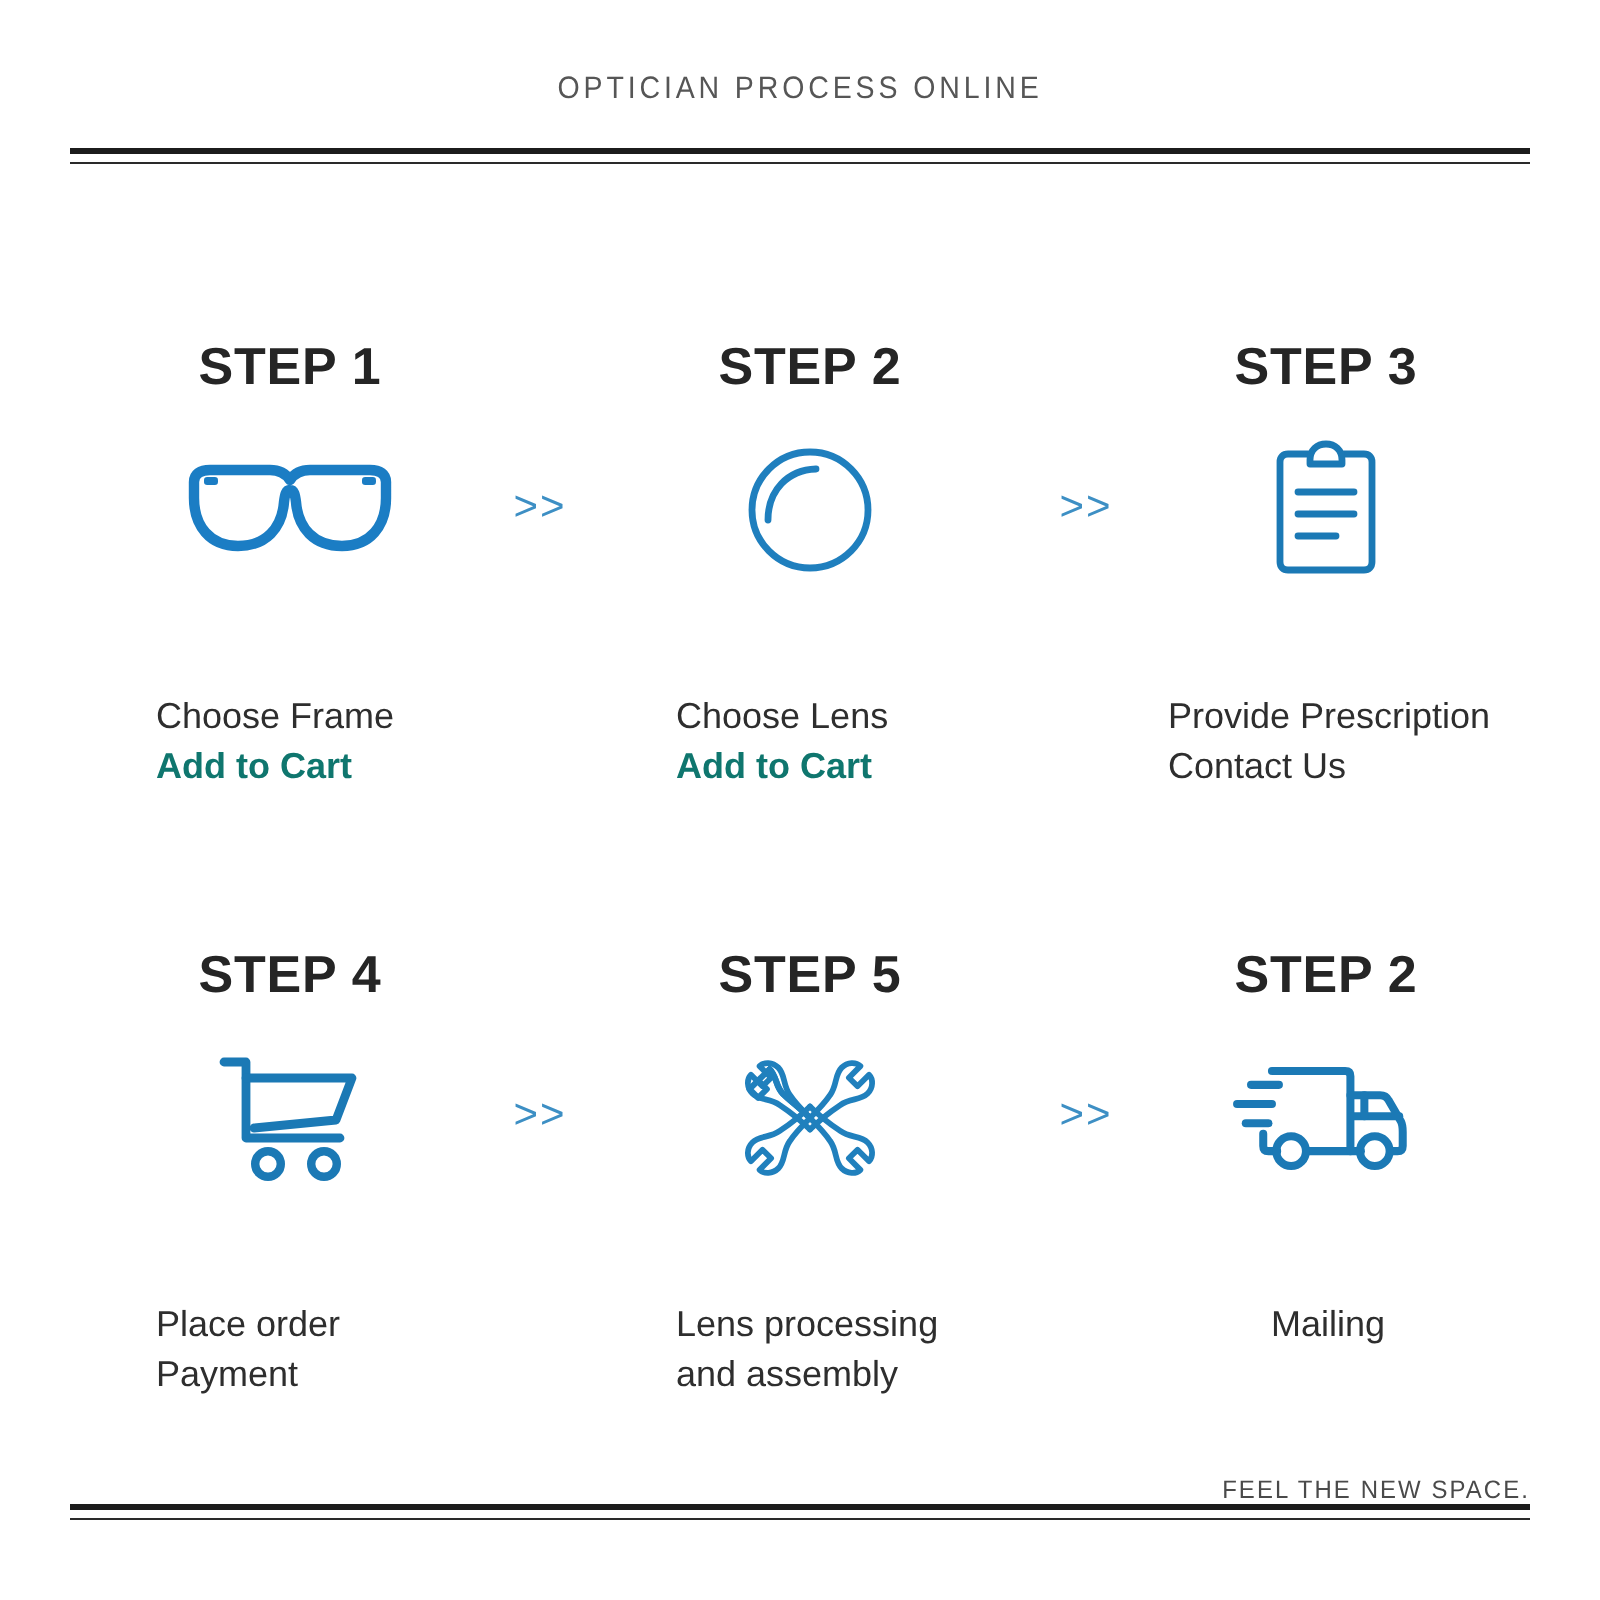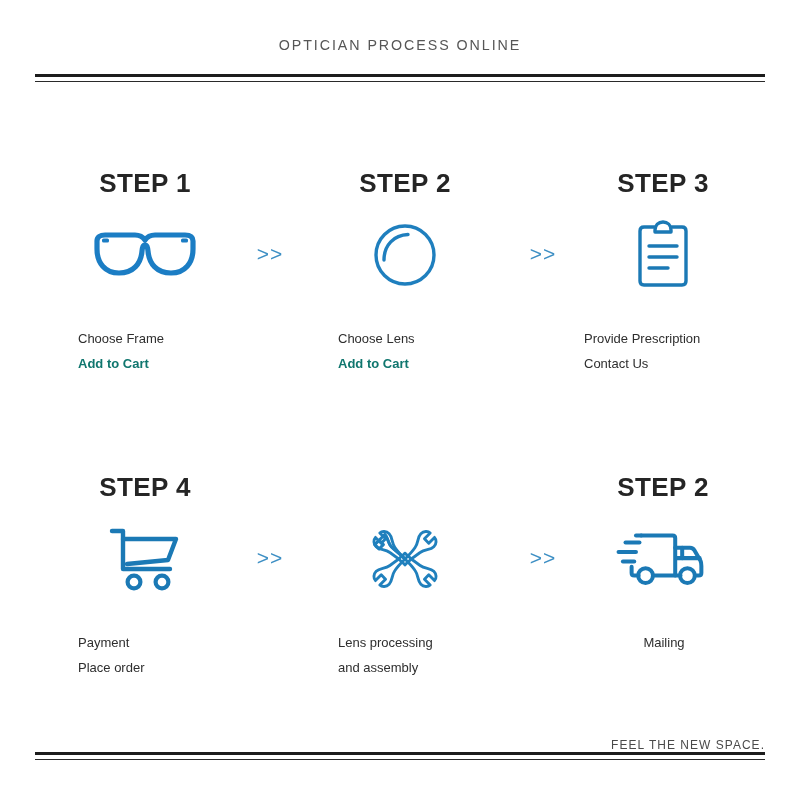--- a/index.html
+++ b/index.html
@@ -109,25 +109,25 @@
     display: flex;
     align-items: center;
     justify-content: center;
   }
   .step-icon svg {
     display: block;
   }
 
   .step-caption {
     position: absolute;
-    top: 168px;
+    top: 188px;
     left: 48px;
     width: 190px;
     text-align: left;
-    font-size: 13px;
+    font-size: 18px;
     line-height: 25px;
     color: #2e2e2e;
     font-weight: 400;
   }
   .step-col-3 .step-caption {
     left: 36px;
     width: 200px;
   }
   .caption-line {
     display: block;
@@ -247,28 +247,29 @@
       <div class="step-title">STEP 4</div>
       <div class="step-icon">
         <svg width="78" height="68" viewBox="0 0 78 68" fill="none">
           <path d="M6 6 L17 6 L17 44 L64 44" stroke="#1b79b5" stroke-width="4.4" stroke-linecap="round" stroke-linejoin="round" fill="none"></path>
           <path d="M17 14 L70 14 L62 35 L21 39" stroke="#1b79b5" stroke-width="4.4" stroke-linecap="round" stroke-linejoin="round" fill="none"></path>
           <circle cx="28" cy="57" r="6.4" stroke="#1b79b5" stroke-width="4.2" fill="none"></circle>
           <circle cx="56" cy="57" r="6.4" stroke="#1b79b5" stroke-width="4.2" fill="none"></circle>
         </svg>
       </div>
       <div class="step-caption">
+        <span class="caption-line">Place order</span>
         <span class="caption-line">Payment</span>
-        <span class="caption-line">Place order</span>
       </div>
     </div>
 
     <div class="arrow arrow-1">&gt;&gt;</div>
 
     <div class="step step-col-2">
+      <div class="step-title">STEP 5</div>
       <div class="step-icon">
         <svg width="72" height="72" viewBox="0 0 100 100" fill="none">
           <g stroke="#2080bd" stroke-width="4.2" stroke-linejoin="round" stroke-linecap="round" fill="none">
 
             <path d="M50 50 C42 42, 36 38, 31 33 C26 28, 27 21, 22 16 L14 24 L20 30 L14 36 L8 30 L16 22"></path>
             <path d="M50 50 C42 42, 36 38, 31 33 C26 28, 27 21, 22 16"></path>
 
           </g>
           <g stroke="#2080bd" stroke-width="4" stroke-linejoin="round" stroke-linecap="round" fill="none">
             <path d="M50 50

